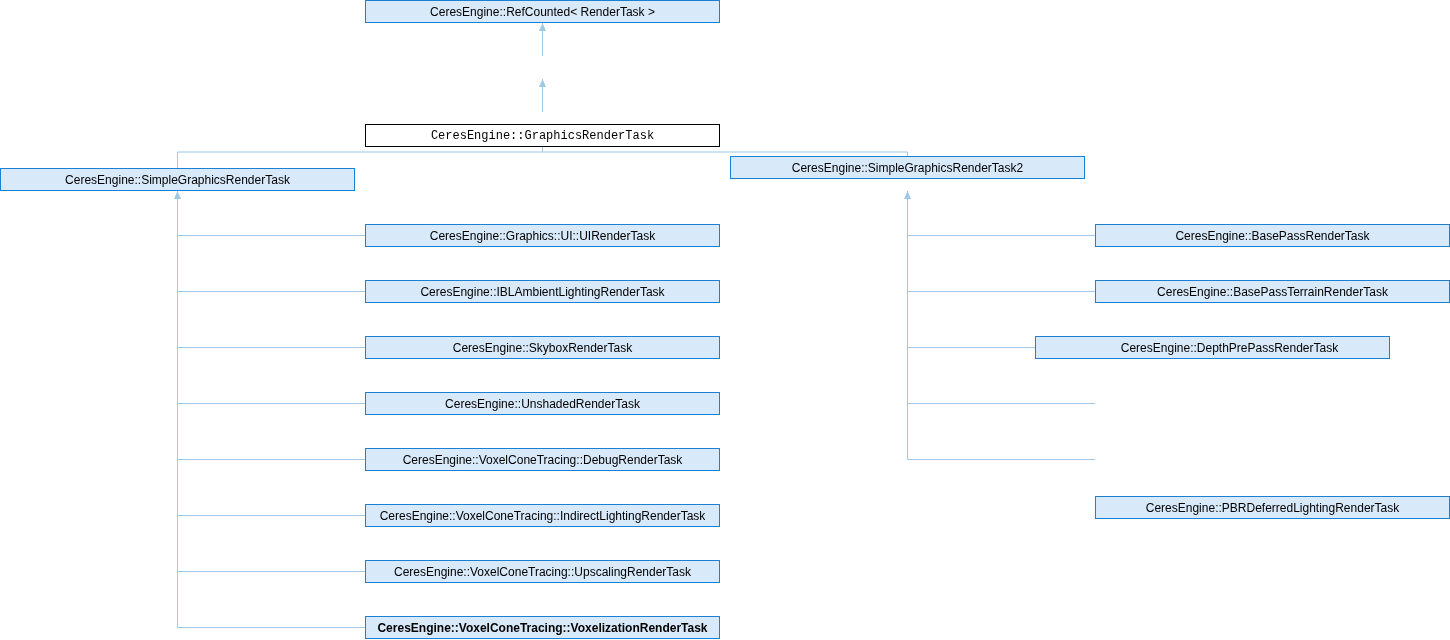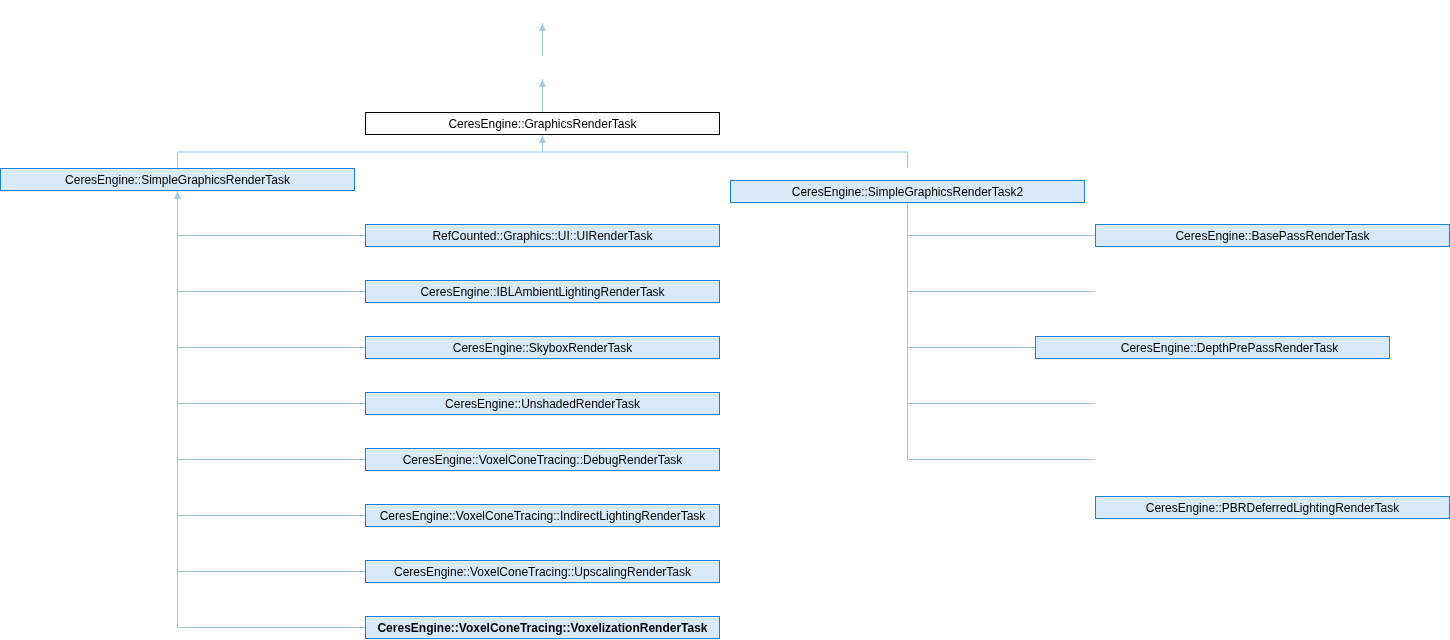--- a/index.html
+++ b/index.html
@@ -67,27 +67,29 @@
       <line x1="177.5" y1="571.5" x2="365" y2="571.5" stroke="#9ec8e6" stroke-width="1"></line>
       <line x1="177.5" y1="627.5" x2="365" y2="627.5" stroke="#9ec8e6" stroke-width="1"></line>
       <line x1="907.5" y1="191" x2="907.5" y2="459.5" stroke="#9ec8e6" stroke-width="1"></line>
       <polygon points="904,199 911,199 907.5,191" fill="#9ec8e6"></polygon>
       <line x1="907.5" y1="235.5" x2="1095" y2="235.5" stroke="#9ec8e6" stroke-width="1"></line>
       <line x1="907.5" y1="291.5" x2="1095" y2="291.5" stroke="#9ec8e6" stroke-width="1"></line>
       <line x1="907.5" y1="347.5" x2="1095" y2="347.5" stroke="#9ec8e6" stroke-width="1"></line>
       <line x1="907.5" y1="403.5" x2="1095" y2="403.5" stroke="#9ec8e6" stroke-width="1"></line>
       <line x1="907.5" y1="459.5" x2="1095" y2="459.5" stroke="#9ec8e6" stroke-width="1"></line>
     </svg>
-    <div class="node current" style="left: 365px; top: 112px;">CeresEngine::GraphicsRenderTask</div>
+<div class="node" style="left: 365px; top: 0px;">CeresEngine::RefCounted&lt; RenderTask &gt;</div>
+    <div class="node current" style="left: 365px; top: 124px; font-family: Liberation Mono, monospace;">CeresEngine::GraphicsRenderTask</div>
     <div class="node" style="left: 0px; top: 168px;">CeresEngine::SimpleGraphicsRenderTask</div>
-    <div class="node" style="left: 730px; top: 180px;">CeresEngine::SimpleGraphicsRenderTask2</div>
-    <div class="node" style="left: 365px; top: 224px;">RefCounted::Graphics::UI::UIRenderTask</div>
+    <div class="node" style="left: 730px; top: 156px;">CeresEngine::SimpleGraphicsRenderTask2</div>
+    <div class="node" style="left: 365px; top: 224px;">CeresEngine::Graphics::UI::UIRenderTask</div>
     <div class="node" style="left: 365px; top: 280px;">CeresEngine::IBLAmbientLightingRenderTask</div>
     <div class="node" style="left: 365px; top: 336px;">CeresEngine::SkyboxRenderTask</div>
     <div class="node" style="left: 365px; top: 392px;">CeresEngine::UnshadedRenderTask</div>
     <div class="node" style="left: 365px; top: 448px;">CeresEngine::VoxelConeTracing::DebugRenderTask</div>
     <div class="node" style="left: 365px; top: 504px;">CeresEngine::VoxelConeTracing::IndirectLightingRenderTask</div>
     <div class="node" style="left: 365px; top: 560px;">CeresEngine::VoxelConeTracing::UpscalingRenderTask</div>
     <div class="node" style="left: 365px; top: 616px; font-weight: bold;">CeresEngine::VoxelConeTracing::VoxelizationRenderTask</div>
     <div class="node" style="left: 1095px; top: 224px;">CeresEngine::BasePassRenderTask</div>
+    <div class="node" style="left: 1095px; top: 280px;">CeresEngine::BasePassTerrainRenderTask</div>
     <div class="node" style="left: 1035px; top: 336px; padding-left: 34px;">CeresEngine::DepthPrePassRenderTask</div>
     <div class="node" style="left: 1095px; top: 448px; margin-top: 48px;">CeresEngine::PBRDeferredLightingRenderTask</div>
   </div>
 
 </body></html>

